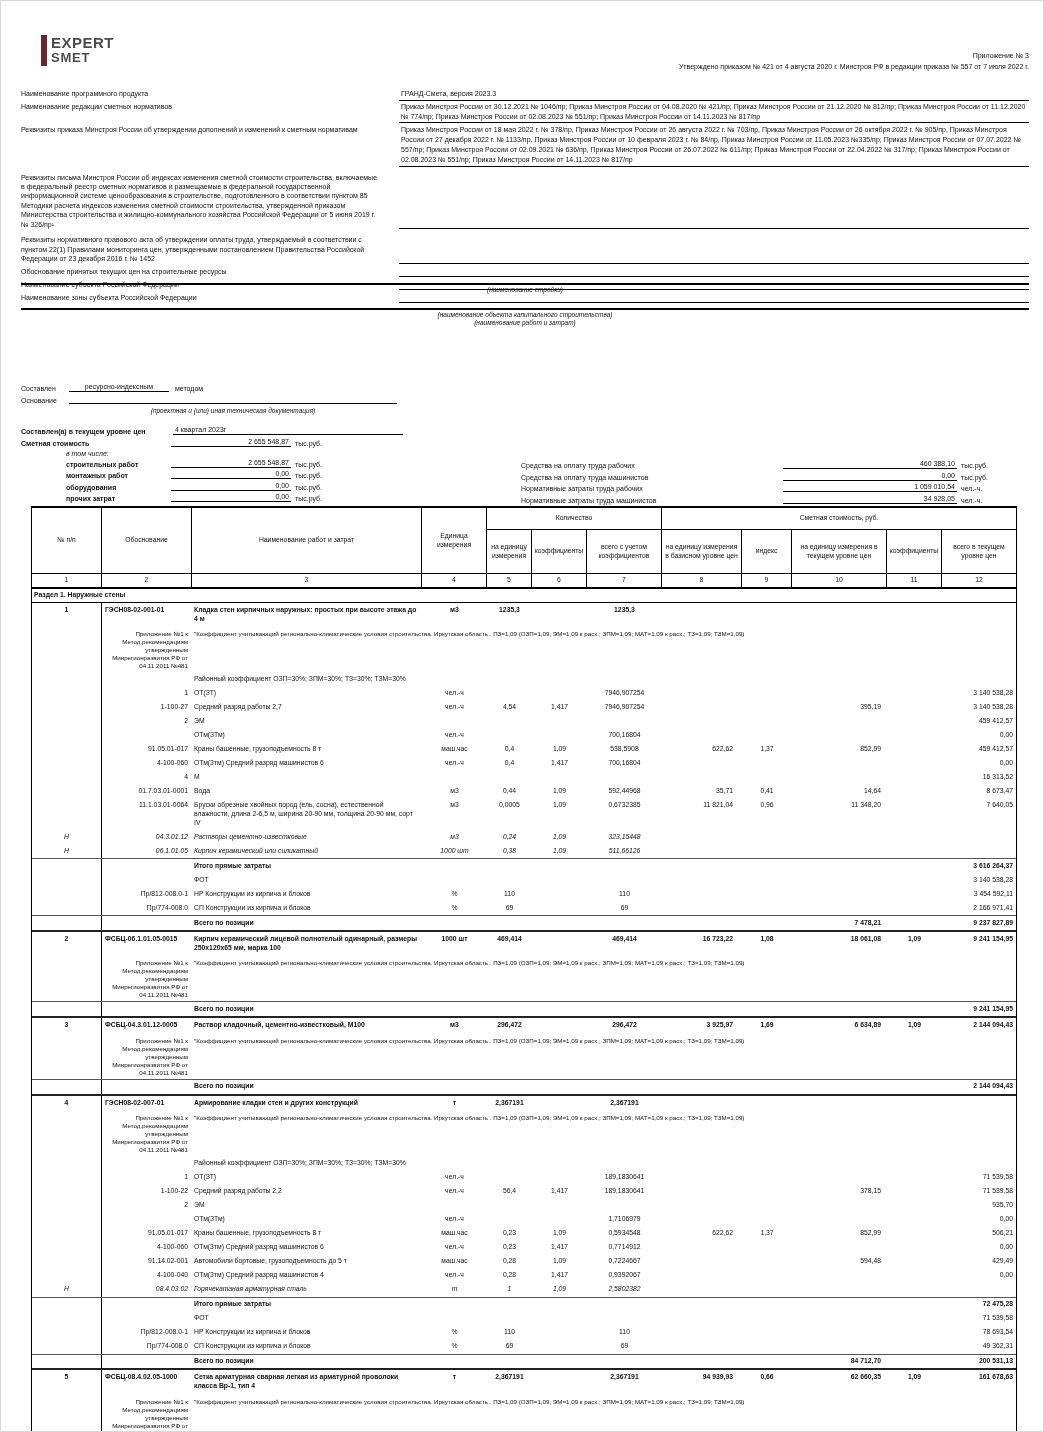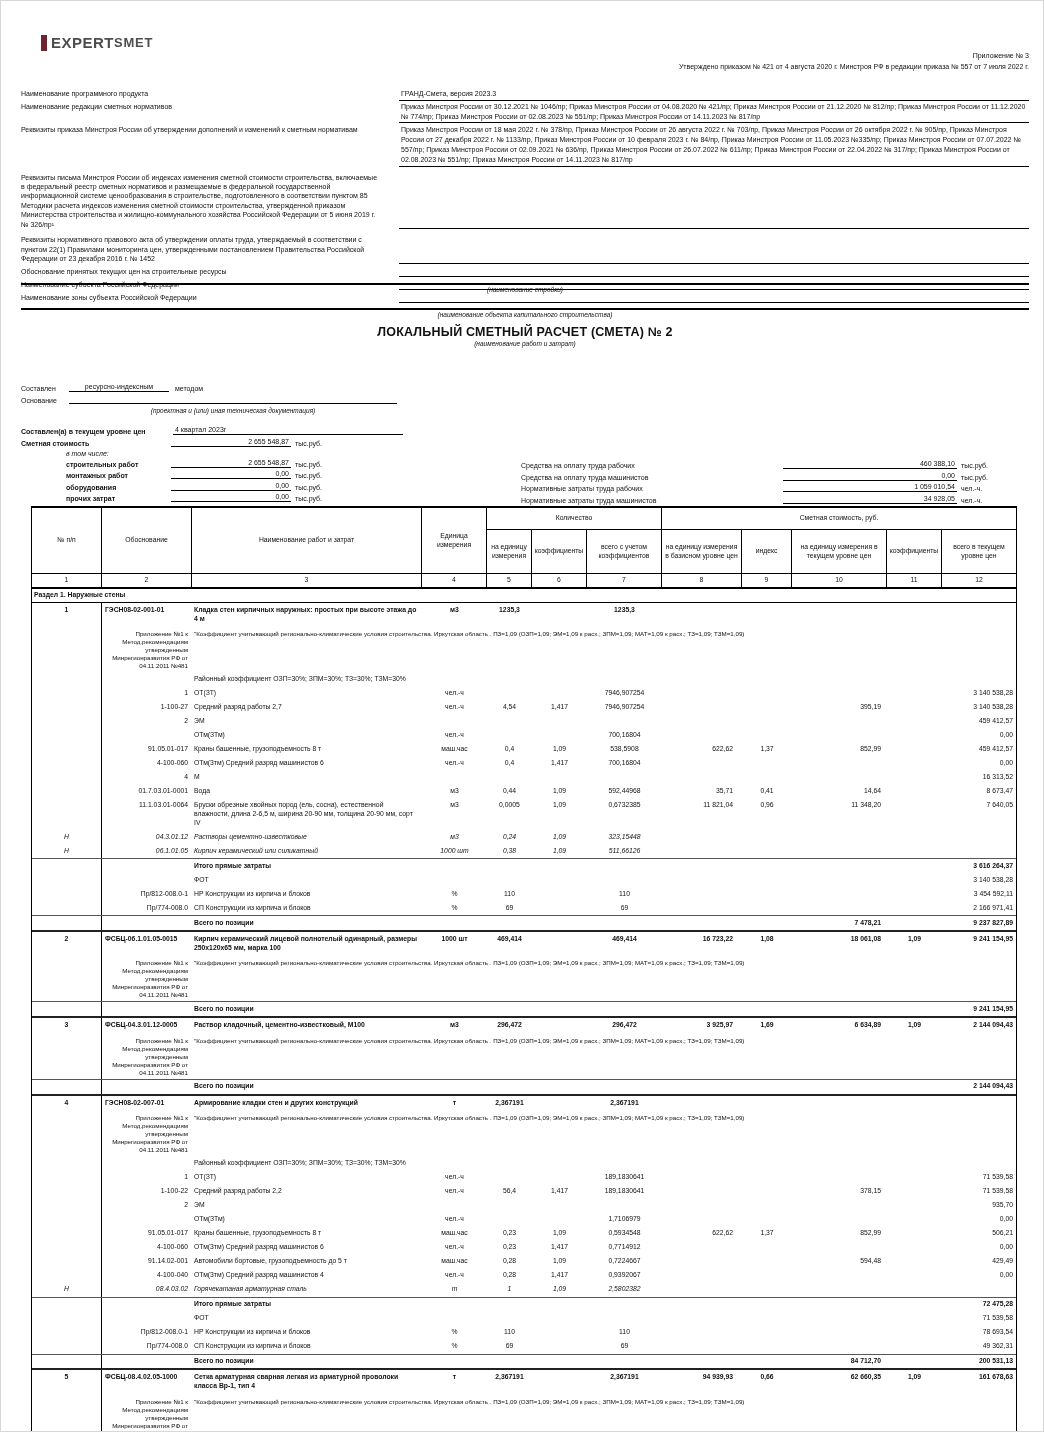--- a/index.html
+++ b/index.html
@@ -1,21 +1,21 @@
 <!DOCTYPE html>
 <html><head>
 <meta charset="utf-8">
 <style>
   html,body{margin:0;padding:0;background:#fff;}
   .page{position:relative;width:1044px;height:1432px;background:#fff;overflow:hidden;
         font-family:"Liberation Sans","DejaVu Sans",sans-serif;color:#111;box-sizing:border-box;border:1px solid #d8d8d8;}
   
   .logo{position:absolute;left:40px;top:34px;display:flex;align-items:stretch;}
   .logo-bar{width:6px;background:#6b2430;margin-right:4px;}
-  .logo-txt{display:flex;justify-content:center;}
+  .logo-txt{display:flex;flex-direction:column;justify-content:center;}
   .logo-l1{font-size:15px;font-weight:bold;color:#4d4d4d;letter-spacing:.5px;line-height:1;}
   .logo-l2{font-size:13px;font-weight:bold;color:#4d4d4d;letter-spacing:.8px;line-height:1.2;}
   .approval{position:absolute;right:14px;top:50px;text-align:right;font-size:7px;line-height:1.5;}
   
   .meta{position:absolute;left:20px;right:14px;top:88px;}
   .meta-row{display:flex;margin-bottom:2px;}
   .meta-row.a-end{align-items:flex-end;}
   .m-label{width:378px;flex:0 0 378px;font-size:7px;line-height:1.35;padding-right:18px;box-sizing:border-box;}
   .m-value{flex:1;border-bottom:1px solid #000;font-size:7px;line-height:1.4;padding:0 2px 1px 2px;min-height:9px;}
   .mr1{margin-bottom:1px;}
@@ -133,21 +133,20 @@
         <div class="m-label">Наименование зоны субъекта Российской Федерации</div>
         <div class="m-value"></div>
       </div>
     </div>
 
   <div class="stroyka">
     <div class="hrheavy"></div>
     <div class="cap">(наименование стройки)</div>
     <div class="hrheavy2"></div>
     <div class="cap">(наименование объекта капитального строительства)</div>
-    <div class="doc-title">ЛОКАЛЬНЫЙ СМЕТНЫЙ РАСЧЕТ (СМЕТА) № 2</div>
     <div class="cap">(наименование работ и затрат)</div>
   </div>
 
   <div class="sostavlen">
     <div class="s-row">
       <span class="s-lbl">Составлен</span>
       <span class="u-method">ресурсно-индексным</span>
       <span class="s-after">методом</span>
     </div>
     <div class="s-row">

